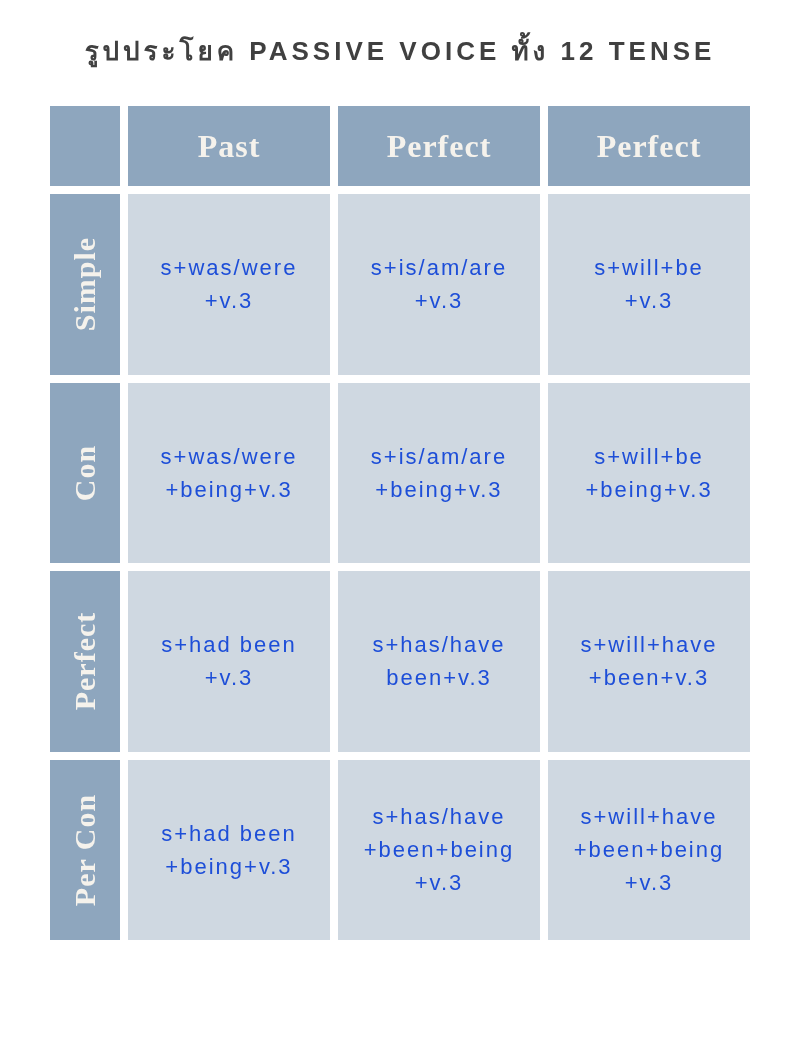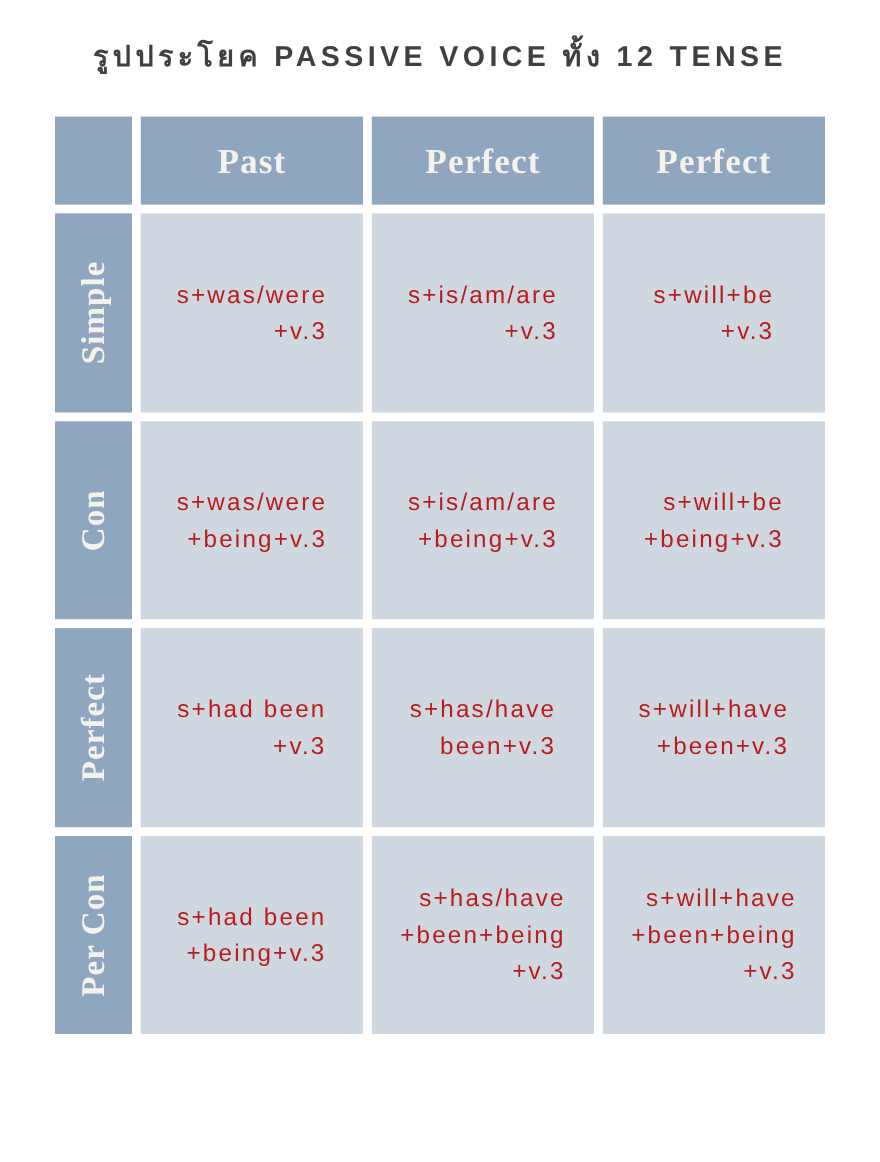--- a/index.html
+++ b/index.html
@@ -58,22 +58,22 @@
     font-size: 30px;
     letter-spacing: 1px;
     transform: rotate(-90deg);
     white-space: nowrap;
   }
   .cell {
     background: #cfd8e1;
     display: flex;
     align-items: center;
     justify-content: center;
-    text-align: right;
-    color: #b91c1c;
+    text-align: center;
+    color: #1d4ed8;
     font-size: 22px;
     letter-spacing: 2px;
     line-height: 1.5;
     padding: 20px 8px;
     white-space: pre-line;
   }
 </style>
 </head>
 <body>
 

